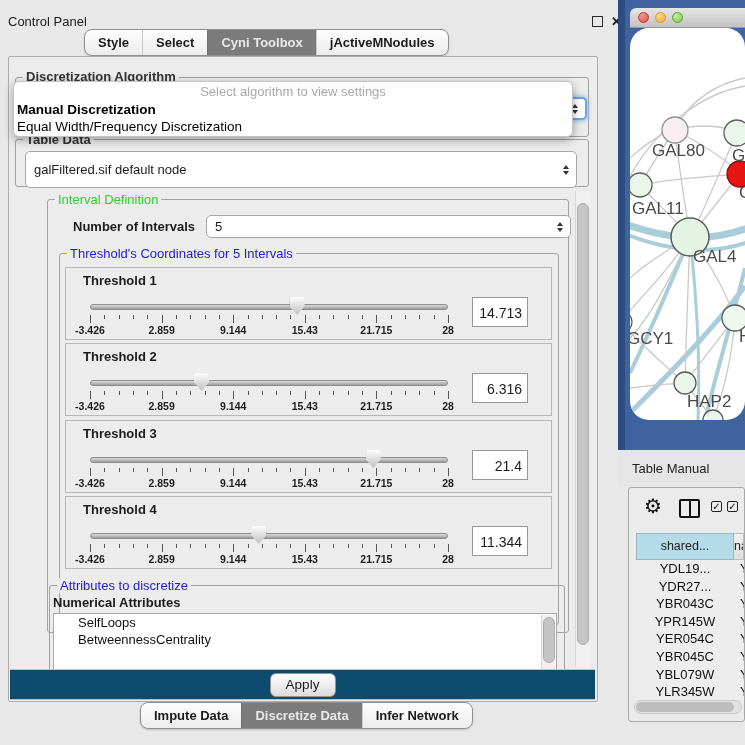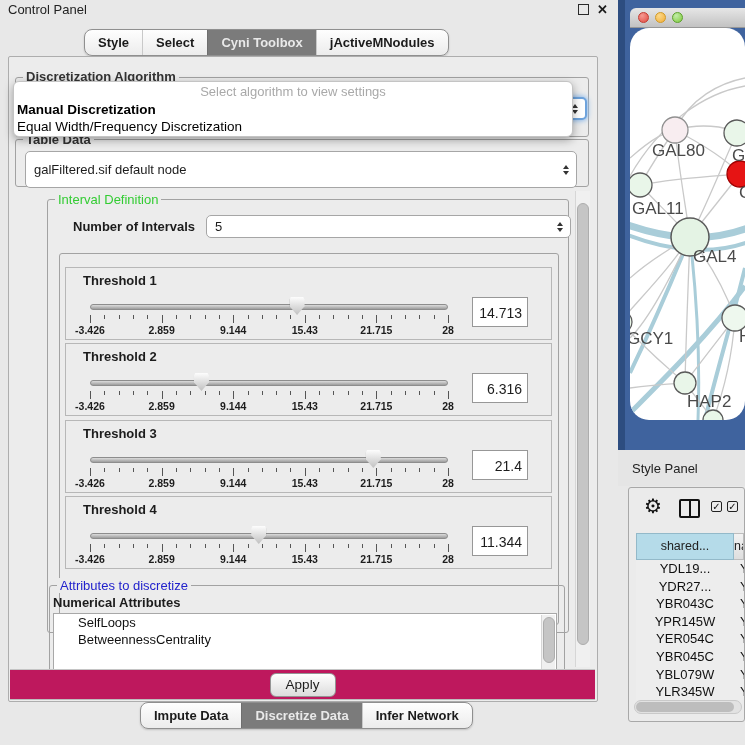--- a/index.html
+++ b/index.html
@@ -1,21 +1,21 @@
 <!DOCTYPE html>
 <html><head>
 <meta charset="utf-8">
 <style>
   html,body{margin:0;padding:0;}
   #app{position:relative;width:745px;height:745px;background:#e8e8e8;
        font-family:"Liberation Sans",sans-serif;font-size:13px;color:#1c1c1c;overflow:hidden;}
   .abs{position:absolute;}
 
   
-  .titlebar{left:0;top:0;width:618px;height:20px;line-height:20px;}
+  .titlebar{left:0;top:12px;width:618px;height:20px;line-height:20px;padding-left:14px;}
   .titlebar .t{position:absolute;left:8px;top:0;font-size:13px;color:#222;}
   .win-icons{position:absolute;right:10px;top:3px;display:flex;gap:8px;align-items:center;}
   .float-ic{width:9px;height:9px;border:1.5px solid #2a2a2a;display:inline-block;}
   .close-ic{font-size:13px;font-weight:bold;color:#1a1a1a;line-height:13px;}
 
   
   .seg{display:inline-flex;border:1px solid #8f8f8f;border-radius:8px;overflow:hidden;
        background:linear-gradient(#fefefe,#ececec);box-shadow:0 1px 2px rgba(0,0,0,.18);}
   .seg .tab{padding:0 13px;line-height:25px;font-weight:bold;font-size:13px;color:#1b1b1b;
             display:flex;align-items:center;gap:5px;border-left:1px solid #c9c9c9;white-space:nowrap;}
@@ -65,21 +65,21 @@
   .tick.minor{height:4px;}
   .ticklabels{position:absolute;left:24px;top:56px;width:358px;height:12px;}
   .ticklabels span{position:absolute;transform:translateX(-50%);font-size:10.5px;font-weight:bold;color:#1d1d1d;white-space:nowrap;}
   .valbox{position:absolute;left:406px;top:29px;width:56px;height:30px;background:#fff;
           border:1px solid #979797;font-size:14px;text-align:right;line-height:30px;
           padding-right:5px;box-sizing:border-box;}
 
   .listbox{position:absolute;background:#fff;border:1px solid #a8a8a8;overflow:hidden;}
   .listbox .li{height:17px;line-height:17px;padding-left:24px;font-size:13px;color:#111;white-space:nowrap;}
 
-  .applystrip{position:absolute;left:1px;width:585px;height:29px;background:#be185d;
+  .applystrip{position:absolute;left:1px;width:585px;height:29px;background:#0c4a6e;
               border-top:1px solid #c4c4c4;border-bottom:1px solid #bdbdbd;}
   .btn{position:absolute;background:linear-gradient(#ffffff,#dcdcdc);border:1px solid #949494;
        border-radius:6px;font-size:13.5px;text-align:center;}
 
   
   .blueback{left:618px;top:0;width:127px;height:450px;background:#3f639e;}
   .blueback .edge{position:absolute;left:0;top:0;width:7px;height:100%;background:#2d4d80;}
   .macbar{left:630px;top:8px;width:115px;height:20px;border-radius:6px 0 0 0;
           background:linear-gradient(#e6e6e6,#c2c2c2);border-bottom:1px solid #979797;box-sizing:border-box;}
   .light{position:absolute;top:4px;width:11px;height:11px;border-radius:50%;box-sizing:border-box;}
@@ -176,20 +176,21 @@
     <div class="abs" style="left:64px;top:162px;font-weight:bold;">Number of Intervals</div>
     <div class="combo" style="left:197px;top:158px;width:365px;height:23px;">
       <span>5</span>
       <span class="spin">
           <span class="up"></span>
           <span class="dn"></span>
         </span>
     </div>
 
     <div class="group" style="left:50px;top:196px;width:498px;height:370px;"></div>
+    <div class="gtitle blue" style="left:58px;top:189px;">Threshold's Coordinates for 5 Intervals</div>
 
     <div class="thr" style="top:210px;">
       <div class="lbl">Threshold 1</div>
       <div class="trackzone">
           <div class="track"></div>
         <div class="thumb" style="left: calc(57.7% - 7px);"></div>
         </div>
       <div class="ticks">
           <div class="tick" style="left: 0%;"></div>
           <div class="tick minor" style="left: 4%;"></div>
@@ -459,21 +460,21 @@
         <text x="2" y="186">GAL11</text>
         <text x="63" y="234">GAL4</text>
         <text x="-3" y="316">GCY1</text>
         <text x="109" y="314">H</text>
         <text x="57" y="379">HAP2</text>
       </g>
     </svg>
   </div>
 
   <div class="abs tp-bar">
-    <span class="tp-title">Style Panel</span>
+    <span class="tp-title">Table Manual</span>
   </div>
 
   <div class="abs tp-box">
     <span class="gear">⚙</span>
     <span class="split-ic">
         <div></div>
       </span>
     <span class="cb" style="left:82px;">✓</span>
     <span class="cb" style="left:98px;">✓</span>
 

